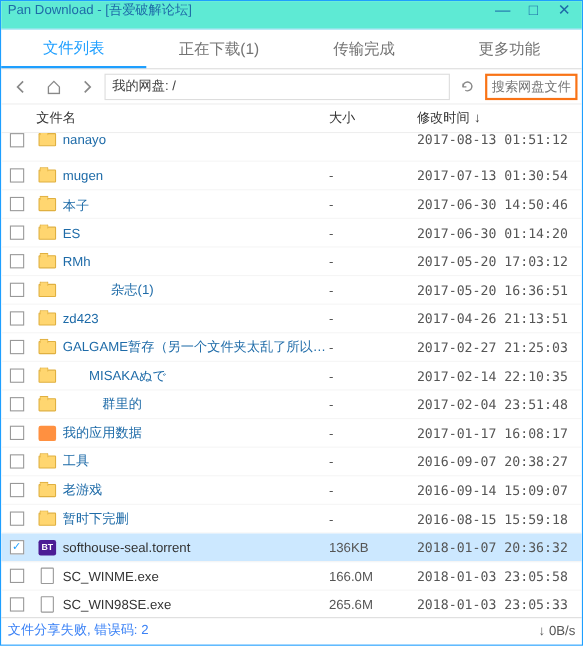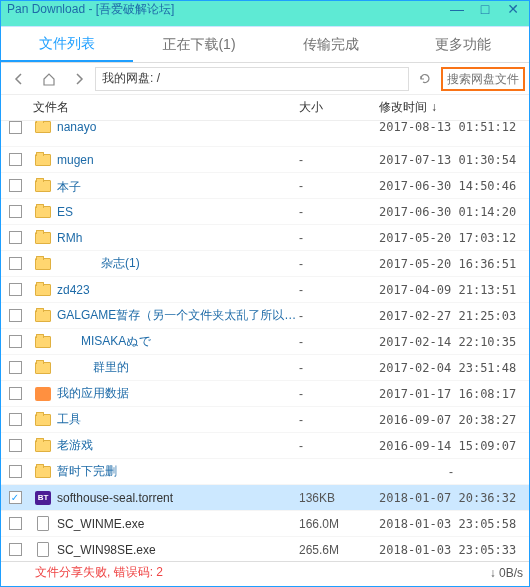--- a/index.html
+++ b/index.html
@@ -29,21 +29,21 @@
 .folder-icon { width: 16px; height: 12px; background: #ffd670; border: 1px solid #e0b040; border-radius: 1px; position: relative; }
 .folder-icon::before { content: ""; position: absolute; top: -3px; left: 0; width: 6px; height: 3px; background: #ffd670; border: 1px solid #e0b040; border-bottom: none; border-radius: 1px 1px 0 0; }
 .file-icon { width: 12px; height: 15px; background: #fff; border: 1px solid #999; border-radius: 1px; position: relative; }
 .bt-icon { width: 16px; height: 14px; background: #4c1d95; color: #fff; font-size: 8px; font-weight: bold; display: flex; align-items: center; justify-content: center; border-radius: 2px; }
 .app-icon { width: 16px; height: 14px; background: #ff9040; border-radius: 2px; }
 .filename { flex: 1; color: #333; white-space: nowrap; overflow: hidden; text-overflow: ellipsis; }
 .filename.link { color: #1e6ba8; }
 .size { width: 80px; color: #555; }
 .time { width: 150px; color: #555; font-family: monospace; font-size: 12px; }
 .statusbar { height: 22px; border-top: 1px solid #ddd; display: flex; align-items: center; padding: 0 6px; font-size: 12px; }
-.status-err { color: #ef4444; flex: 1; margin-left: 28px; }
+.status-err { color: #3b82f6; flex: 1; }
 .status-speed { color: #555; }
 .sort-arrow { margin-left: 4px; }
 </style>
 </head>
 <body>
 
 <div class="titlebar">
   <span class="title">Pan Download - [吾爱破解论坛]</span>
   <div class="winbtns">
     <div class="winbtn">—</div>
@@ -177,21 +177,21 @@
       <div class="col-check">
         <div class="chk"></div>
       </div>
       <div class="col-name" style="display:flex;align-items:center;overflow:hidden;">
         <div class="icon-cell">
           <div class="folder-icon"></div>
         </div>
         <span class="filename link">zd423</span>
       </div>
       <div class="size">-</div>
-      <div class="time">2017-04-09 21:13:51</div>
+      <div class="time">2017-04-26 21:13:51</div>
     </div>
     <div class="row">
       <div class="col-check">
         <div class="chk"></div>
       </div>
       <div class="col-name" style="display:flex;align-items:center;overflow:hidden;">
         <div class="icon-cell">
           <div class="folder-icon"></div>
         </div>
         <span class="filename link">GALGAME暂存（另一个文件夹太乱了所以放...</span>
@@ -268,20 +268,21 @@
       <div class="col-check">
         <div class="chk"></div>
       </div>
       <div class="col-name" style="display:flex;align-items:center;overflow:hidden;">
         <div class="icon-cell">
           <div class="folder-icon"></div>
         </div>
         <span class="filename link">暂时下完删</span>
       </div>
       <div class="size">-</div>
+      <div class="time">2016-08-15 15:59:18</div>
     </div>
     <div class="row selected">
       <div class="col-check">
         <div class="chk checked"></div>
       </div>
       <div class="col-name" style="display:flex;align-items:center;overflow:hidden;">
         <div class="icon-cell">
           <div class="bt-icon">BT</div>
         </div>
         <span class="filename ">softhouse-seal.torrent</span>

